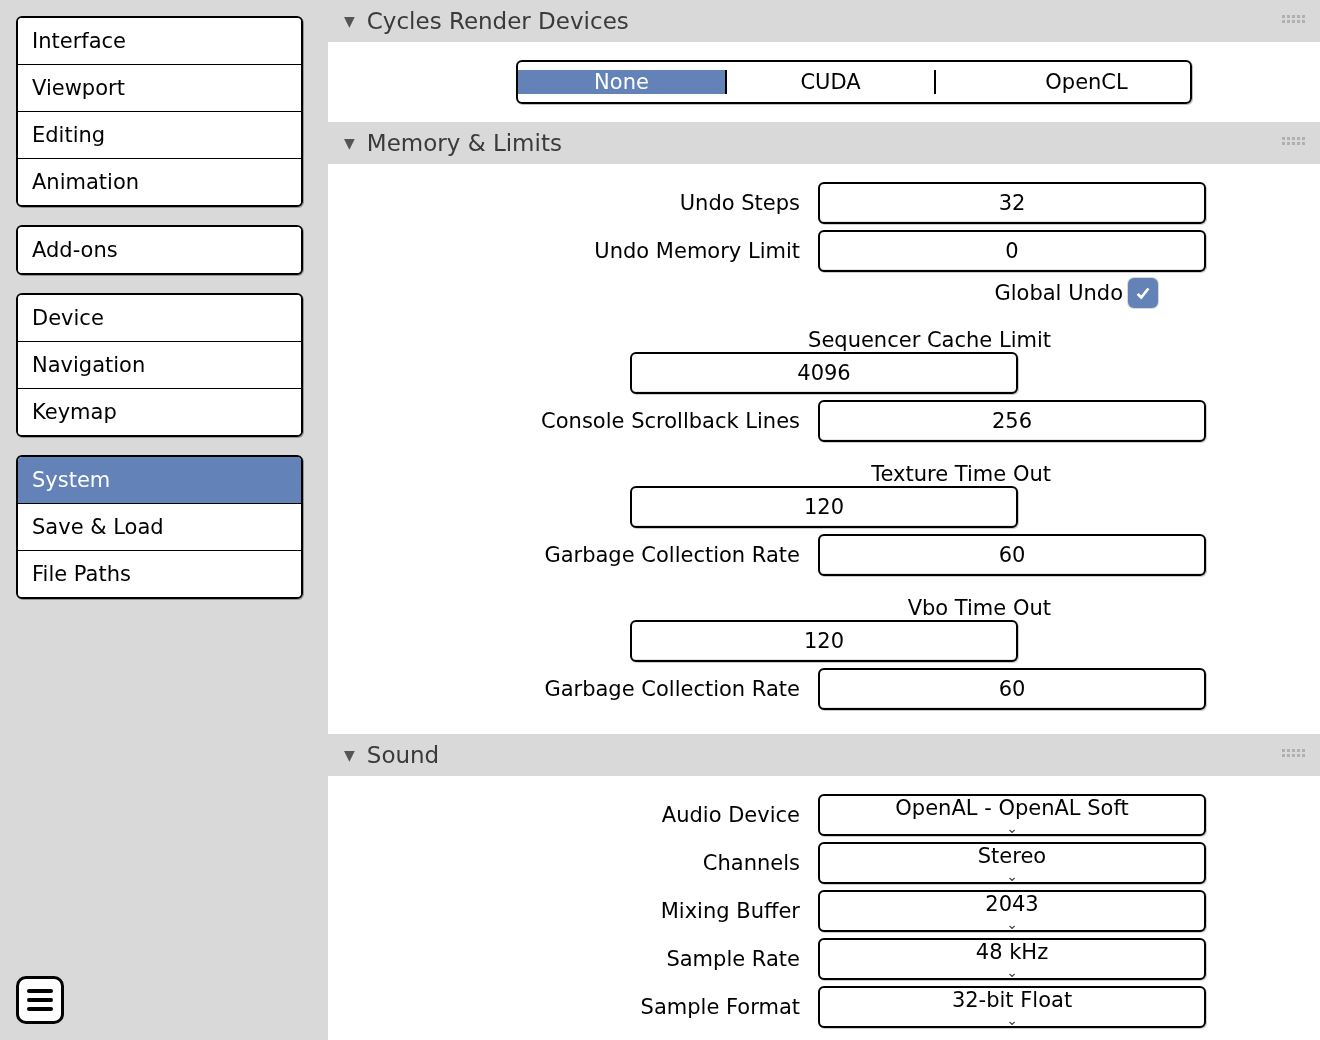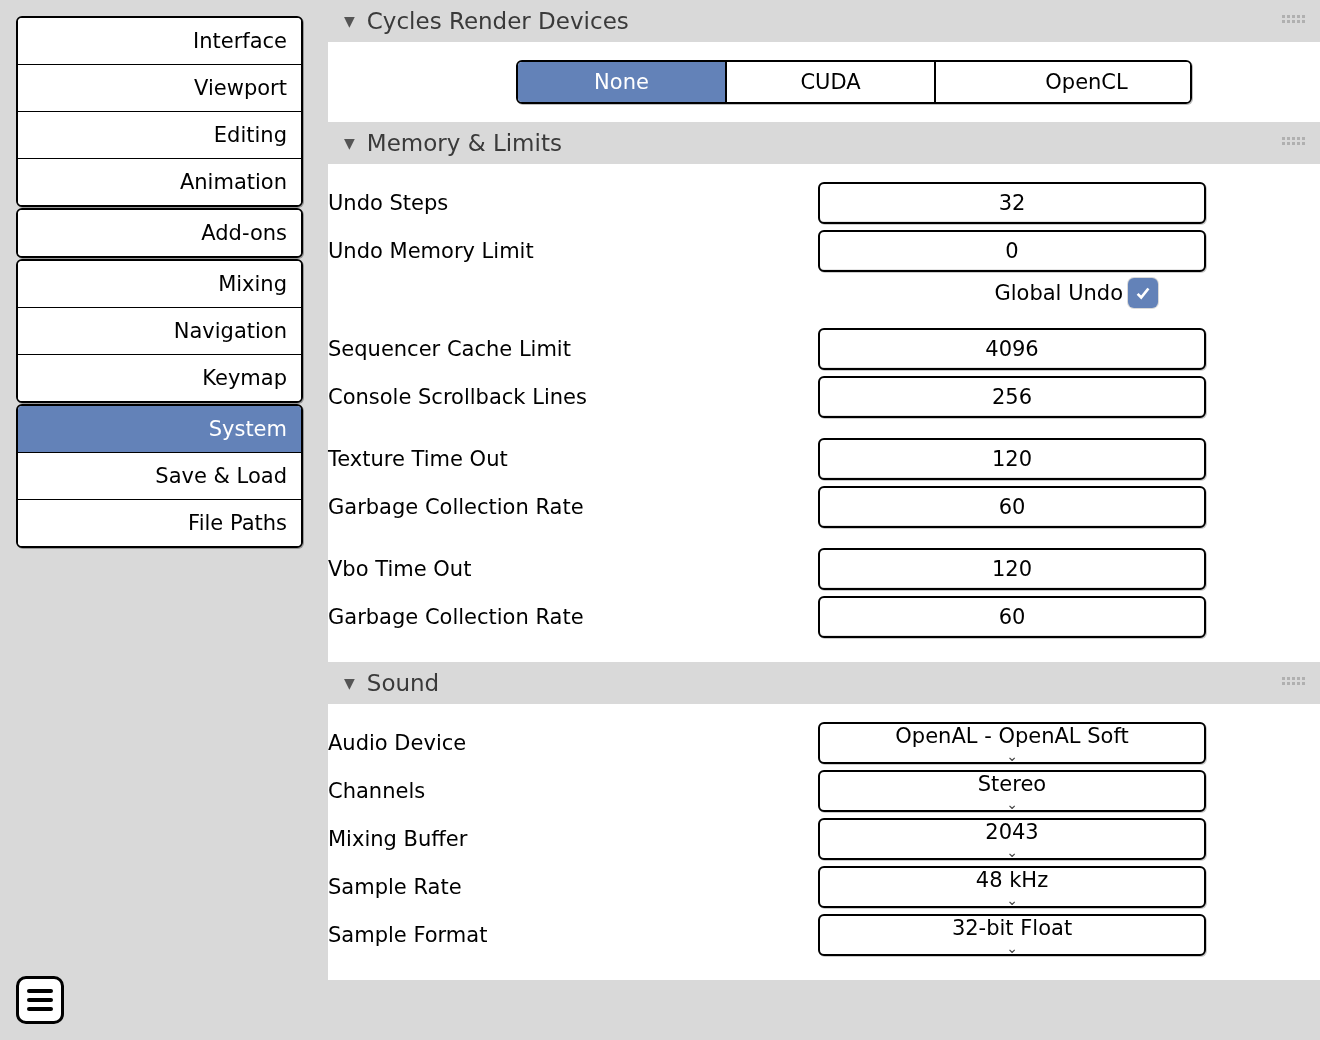--- a/index.html
+++ b/index.html
@@ -24,25 +24,24 @@
   }
   .sidebar{
     position:absolute;
     left:16px;
     top:16px;
     width:287px;
   }
   .nav-group{
     border:2px solid var(--border);
     border-radius:6px;
-    margin-bottom:1px;
+    margin-bottom:18px;
     background:var(--panel);
     box-shadow:1px 1px 0 rgba(0,0,0,0.3);
     overflow:hidden;
-    text-align:right;
   }
   .nav-item{
     padding:11px 14px;
     border-bottom:1.5px solid var(--border);
     cursor:pointer;
     background:var(--panel);
   }
   .nav-item:last-child{border-bottom:none;}
   .nav-item.active{
     background:var(--accent);
@@ -103,23 +102,24 @@
   .grip i{background:#666;}
   .section-body{
     background:var(--panel);
     padding:18px 0 18px 0;
   }
   .row{
     display:flex;
     align-items:center;
     margin-bottom:6px;
   }
-  .row-gap-top{margin-top:20px;}
+  .row-gap-top{margin-top:20px;flex-direction:column;}
   .label{
     width:490px;
+    text-align:right;
     padding-right:18px;
   }
   .field{
     width:388px;
   }
   .numbox{
     width:100%;
     height:42px;
     border:2px solid var(--border);
     border-radius:6px;
@@ -164,20 +164,21 @@
 
   .seg{
     display:flex;
     width:676px;
     margin-left:188px;
     border:2px solid var(--border);
     border-radius:6px;
     overflow:hidden;
     height:44px;
     box-shadow:1px 1px 0 rgba(0,0,0,.25);
+    align-items:center;
   }
   .seg-btn{
     flex:1;
     display:flex;
     align-items:center;
     justify-content:center;
     border-right:2px solid var(--border);
     background:var(--panel);
     cursor:pointer;
   }
@@ -192,21 +193,21 @@
   <div class="nav-group">
     <div class="nav-item">Interface</div>
     <div class="nav-item">Viewport</div>
     <div class="nav-item">Editing</div>
     <div class="nav-item">Animation</div>
   </div>
   <div class="nav-group">
     <div class="nav-item">Add-ons</div>
   </div>
   <div class="nav-group">
-    <div class="nav-item">Mixing</div>
+    <div class="nav-item">Device</div>
     <div class="nav-item">Navigation</div>
     <div class="nav-item">Keymap</div>
   </div>
   <div class="nav-group">
     <div class="nav-item active">System</div>
     <div class="nav-item">Save &amp; Load</div>
     <div class="nav-item">File Paths</div>
   </div>
 </div>
 

